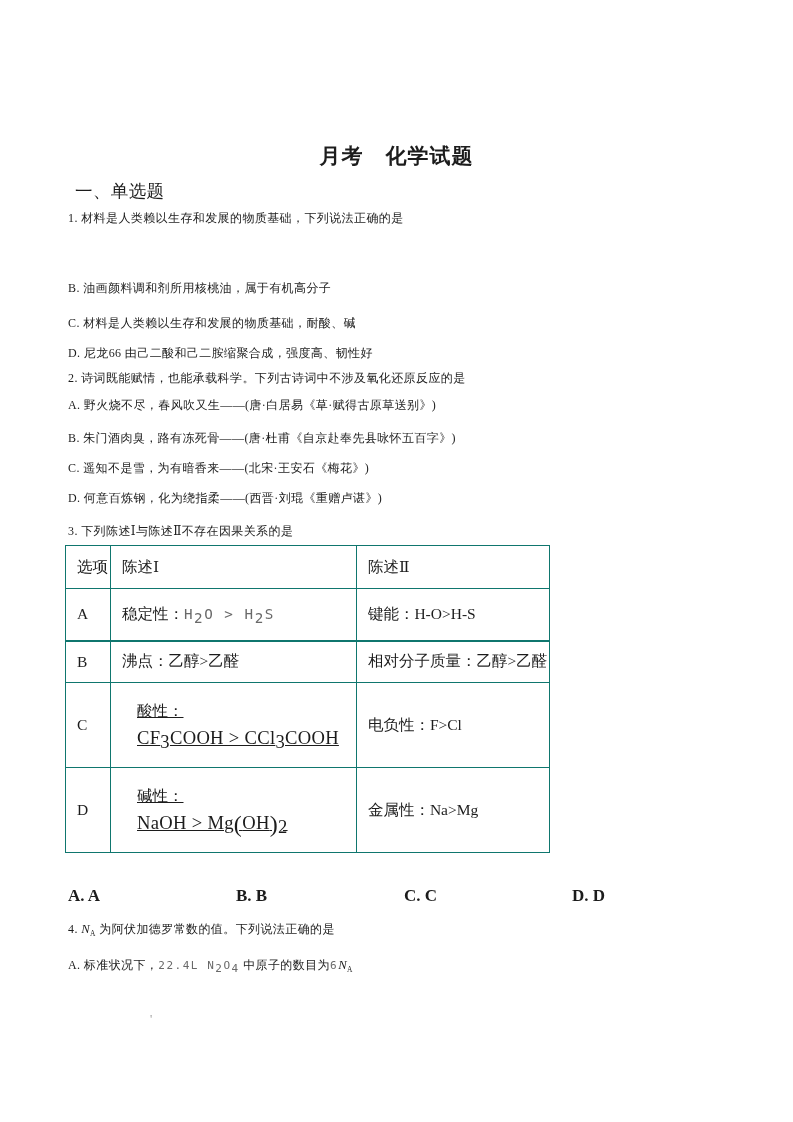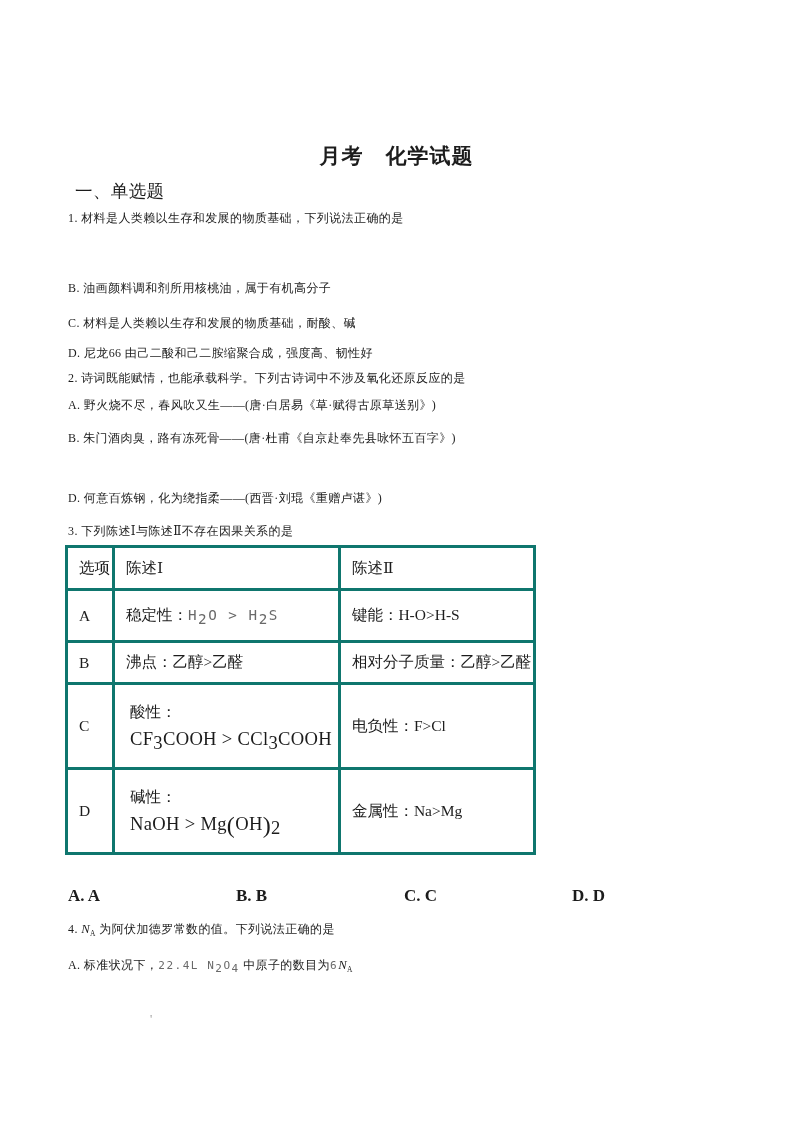--- a/index.html
+++ b/index.html
@@ -23,34 +23,34 @@
     font-size:12px;line-height:1.25;white-space:nowrap;
     letter-spacing:0.4px;
   }
   .section{left:75px;font-size:17.5px;}
   
   .qtable{
     position:absolute;left:65px;top:545px;
     border-collapse:collapse;table-layout:fixed;
   }
   .qtable td{
-    border:3px solid #0f766e;
+    border:1px solid #0f766e;
     font-size:15.5px;
     vertical-align:middle;
     padding:0 2px 0 11px;
     white-space:nowrap;
     overflow:visible;
   }
   .tr-h{height:43px;}
   .tr-a{height:52px;}
   .tr-b{height:42px;}
   .tr-b td{border-top-width:2px;}
   .tr-c{height:85px;}
   .tr-d{height:85px;}
-  .cl{margin:5px 4px;}
+  .cl{margin:5px 15px;text-decoration:underline;}
   
   .answers{
     position:absolute;left:68px;top:886px;width:680px;
     display:flex;font-size:17px;
   }
   .answers span{width:168px;white-space:nowrap;font-weight:bold;}
   
   sub{font-size:0.62em;line-height:0;}
   .seg-f{
     font-family:"DejaVu Sans Mono",monospace;
@@ -84,20 +84,21 @@
   <div class="line section" style="top:181px">一、单选题</div>
 
   <div class="line" style="top:211px">1. 材料是人类赖以生存和发展的物质基础，下列说法正确的是</div>
   <div class="line" style="top:281px">B. 油画颜料调和剂所用核桃油，属于有机高分子</div>
   <div class="line" style="top:316px">C. 材料是人类赖以生存和发展的物质基础，耐酸、碱</div>
   <div class="line" style="top:346px">D. 尼龙66 由己二酸和己二胺缩聚合成，强度高、韧性好</div>
 
   <div class="line" style="top:371px">2. 诗词既能赋情，也能承载科学。下列古诗词中不涉及氧化还原反应的是</div>
   <div class="line" style="top:398px">A. 野火烧不尽，春风吹又生——(唐·白居易《草·赋得古原草送别》)</div>
   <div class="line" style="top:431px">B. 朱门酒肉臭，路有冻死骨——(唐·杜甫《自京赴奉先县咏怀五百字》)</div>
+  <div class="line" style="top:461px">C. 遥知不是雪，为有暗香来——(北宋·王安石《梅花》)</div>
   <div class="line" style="top:491px">D. 何意百炼钢，化为绕指柔——(西晋·刘琨《重赠卢谌》)</div>
 
   <div class="line" style="top:524px">3. 下列陈述Ⅰ与陈述Ⅱ不存在因果关系的是</div>
 
   <table class="qtable">
     <colgroup>
         <col style="width:45px">
         <col style="width:182px">
         <col style="width:176px">
       </colgroup>

